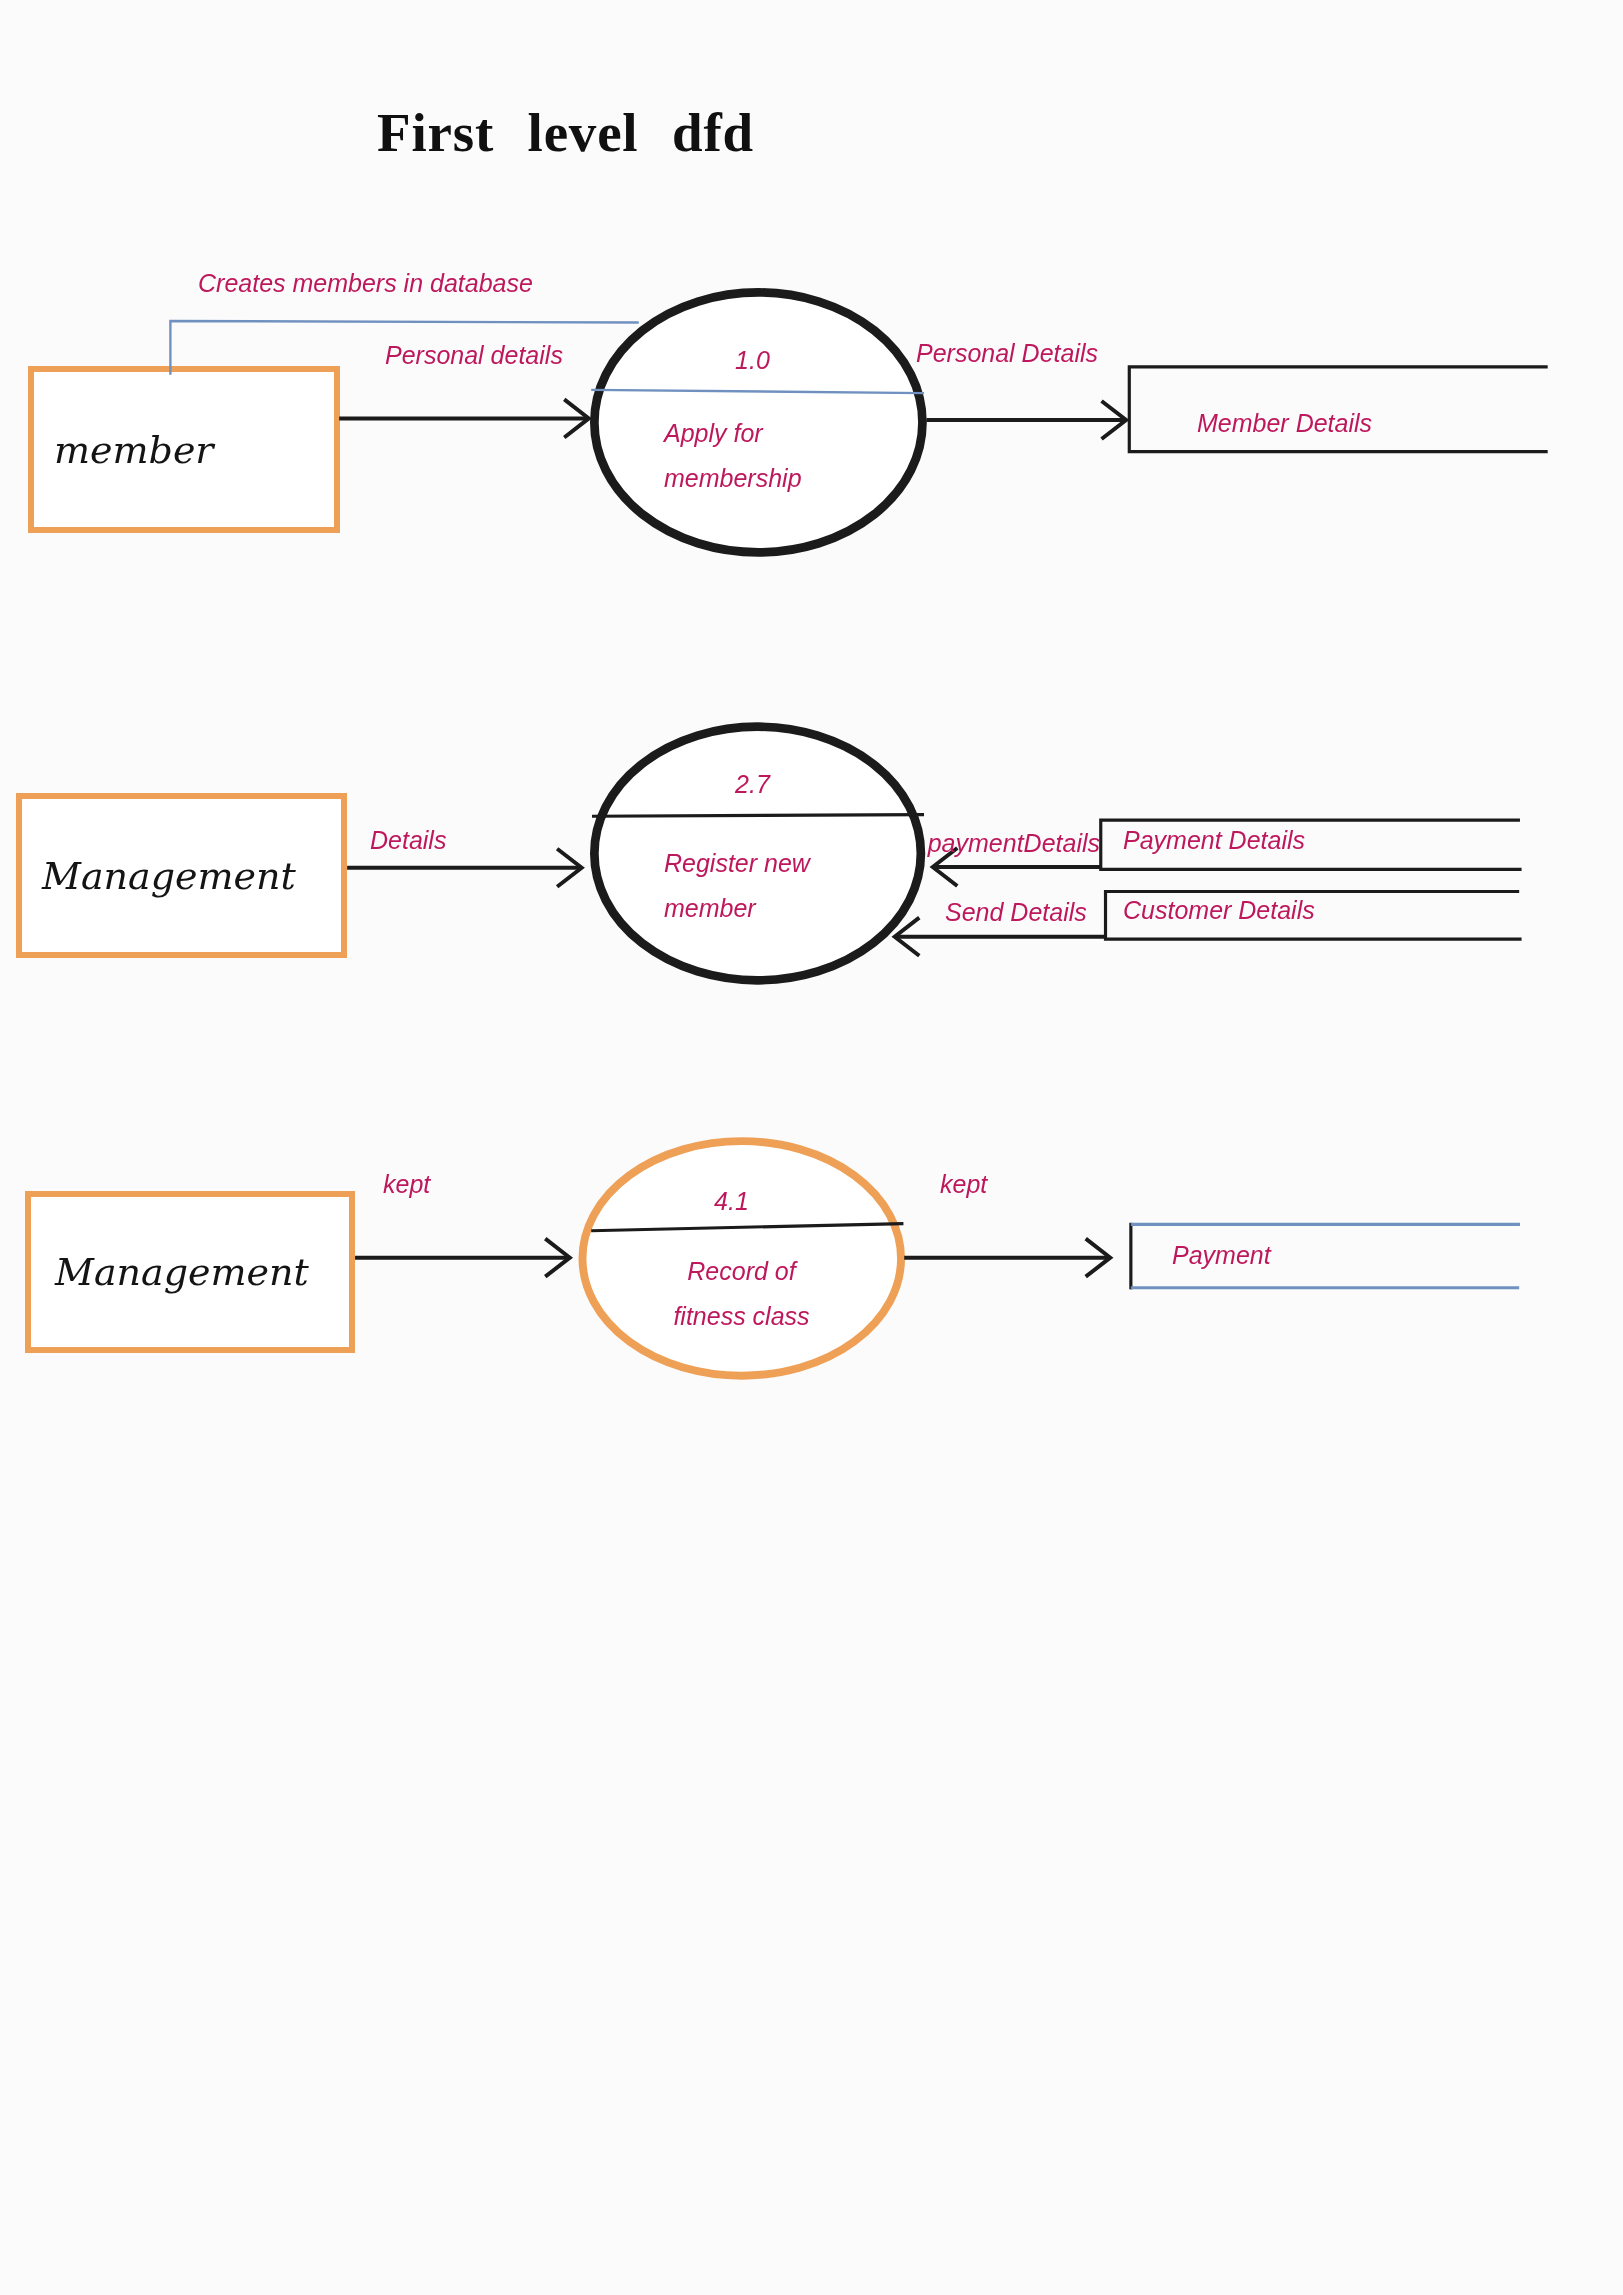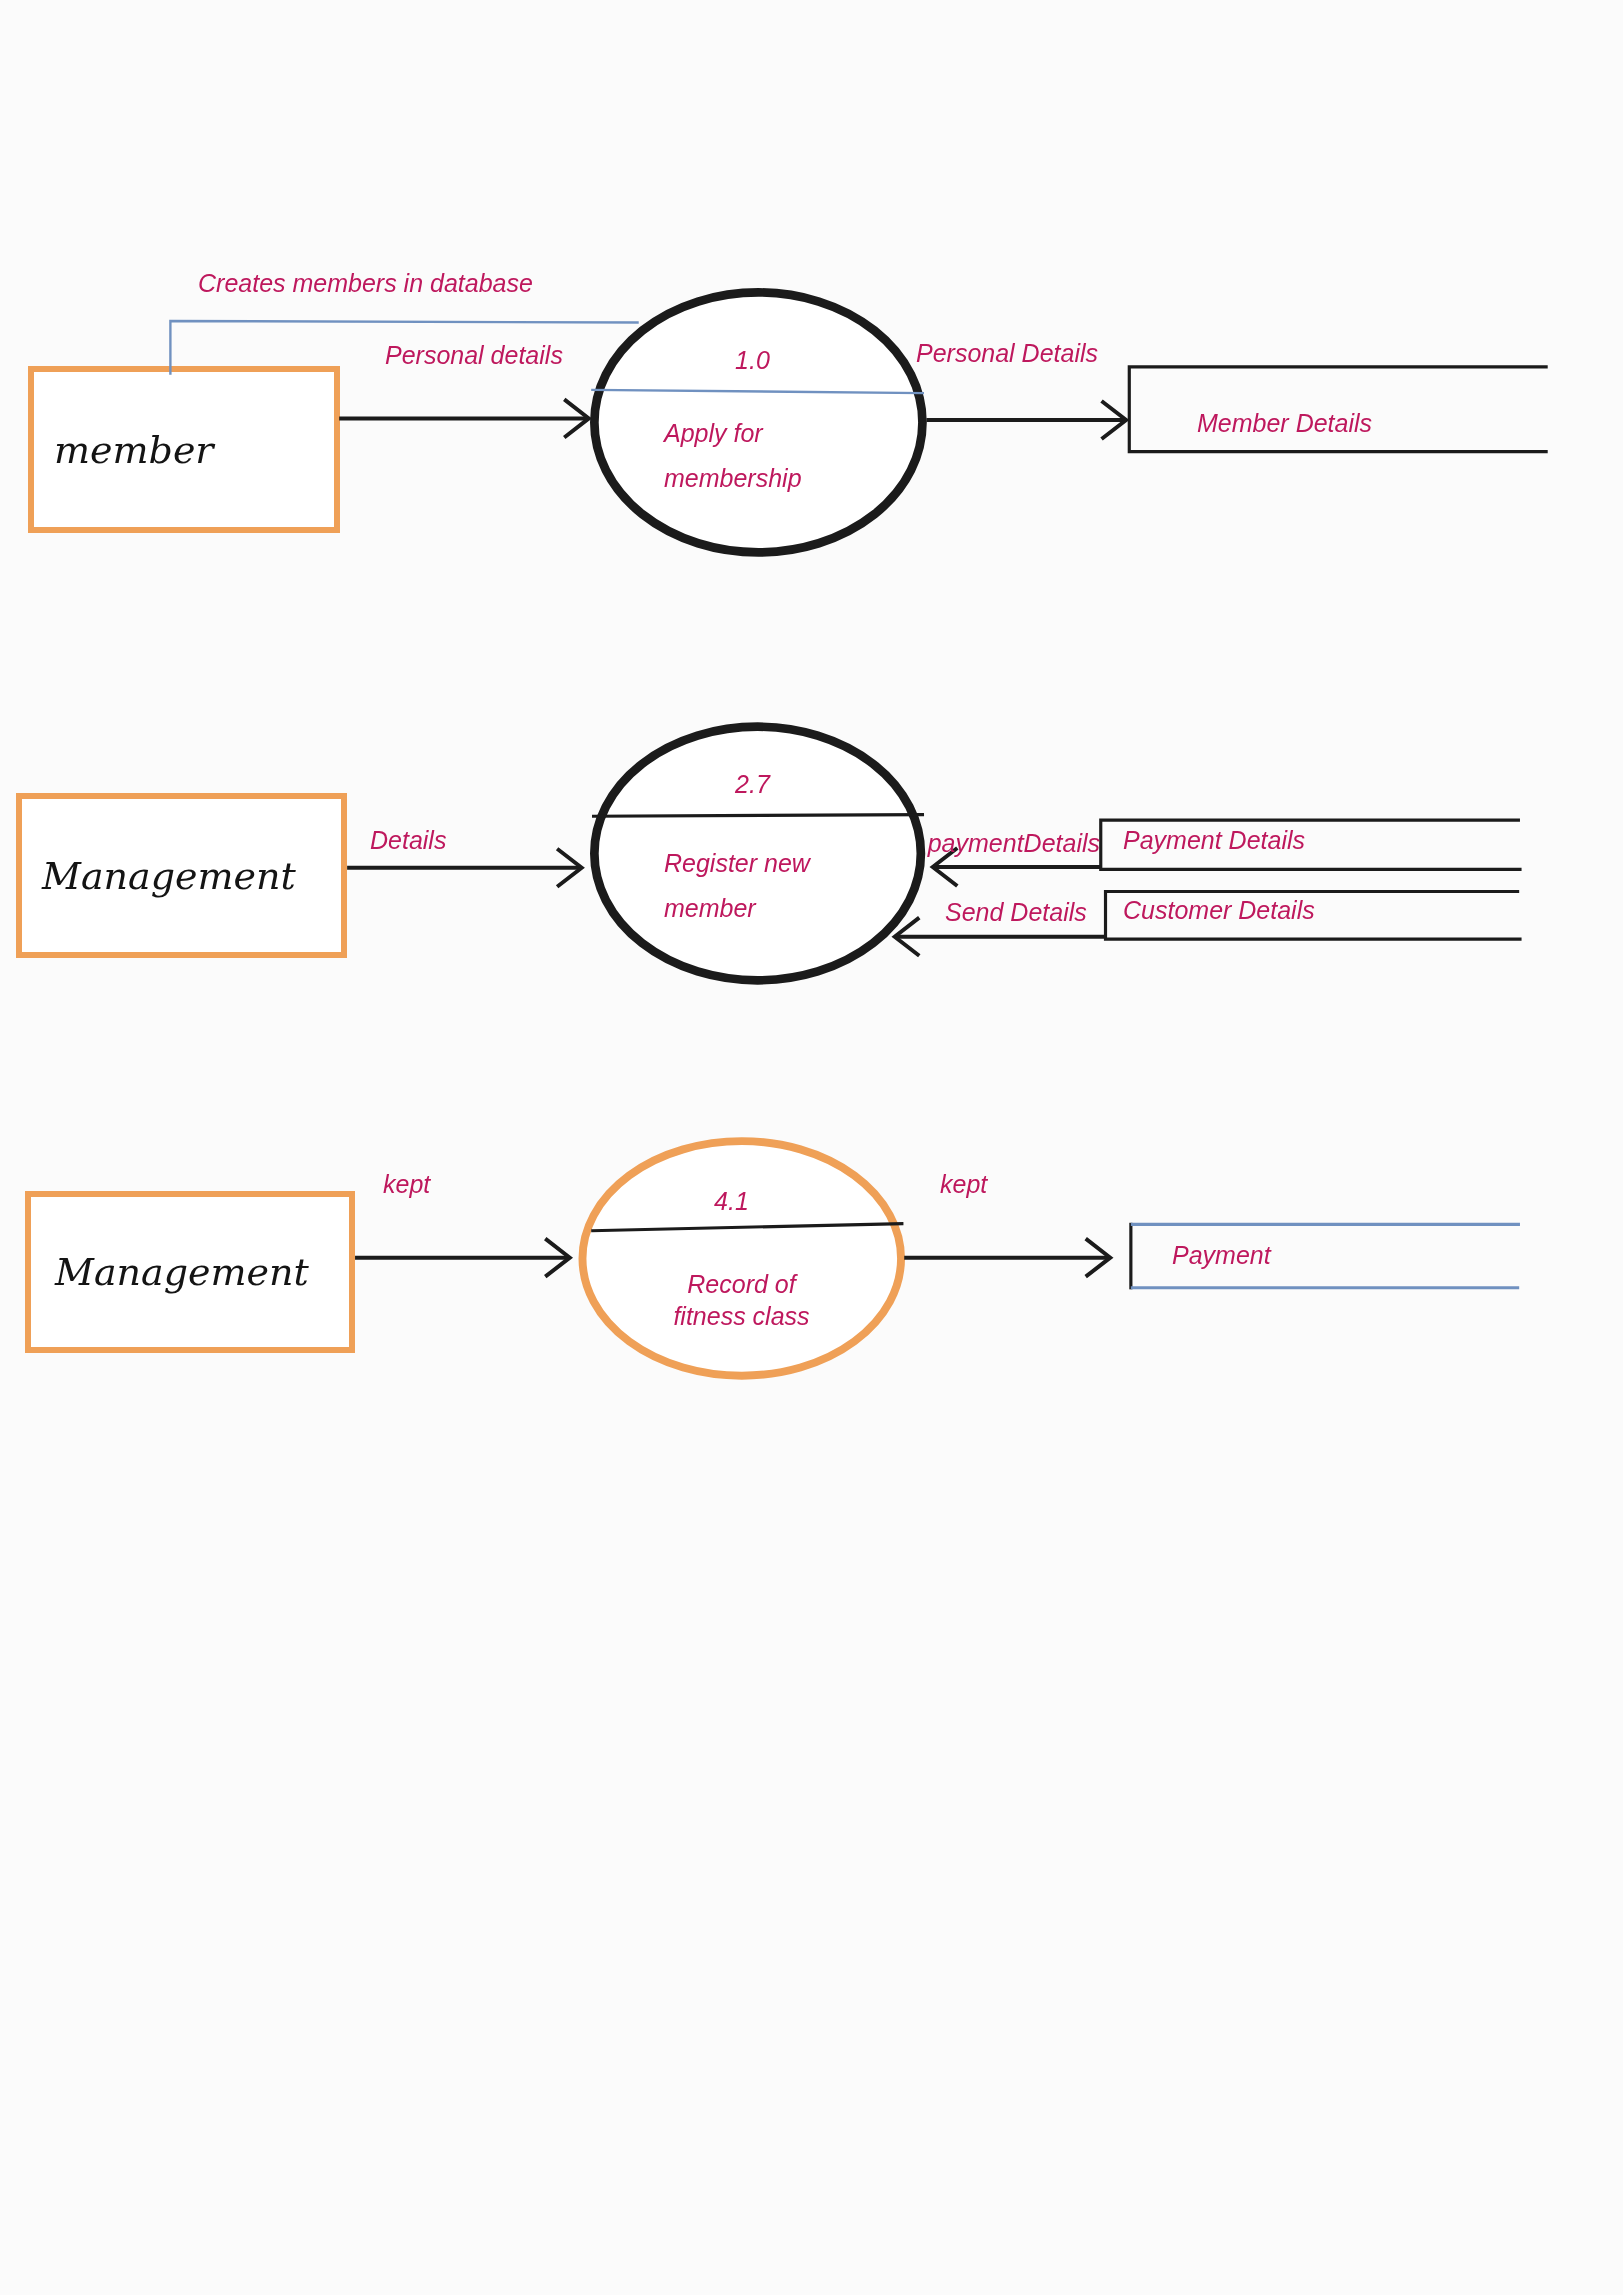--- a/index.html
+++ b/index.html
@@ -105,20 +105,21 @@
     <path class="arrow" d="M1370,1563 L1401,1587 L1370,1611"></path>
 
     <path class="storeline" d="M1953,463 L1425,463 L1425,570 L1953,570"></path>
     <path class="storeline" d="M1918,1035 L1389,1035 L1389,1097 L1920,1097"></path>
     <path class="storeline" d="M1917,1125 L1395,1125 L1395,1185 L1920,1185"></path>
     <path class="storeline" d="M1427,1543 L1427,1627"></path>
     <path class="storeline-blue" d="M1427,1545 L1918,1545"></path>
     <path class="storeline-blue" d="M1427,1625 L1917,1625"></path>
   </svg>
 
+  <div class="title" style="left:377px;top:101px;">First level dfd</div>
 
   <div class="lbl" style="left:198px;top:269px;">Creates members in database</div>
   <div class="lbl" style="left:385px;top:341px;">Personal details</div>
   <div class="lbl center" style="left:709px;top:346px;width:87px;">1.0</div>
   <div class="lbl" style="left:664px;top:419px;">Apply for</div>
   <div class="lbl" style="left:664px;top:464px;">membership</div>
   <div class="lbl" style="left:916px;top:339px;">Personal Details</div>
   <div class="lbl" style="left:1197px;top:409px;">Member Details</div>
 
   <div class="lbl" style="left:370px;top:826px;">Details</div>
@@ -127,19 +128,19 @@
   <div class="lbl" style="left:664px;top:894px;">member</div>
   <div class="lbl right" style="left:872px;top:829px;width:228px;">
     <span>payment</span><span class="small">Details</span>
   </div>
   <div class="lbl" style="left:1123px;top:826px;">Payment Details</div>
   <div class="lbl" style="left:945px;top:898px;">Send Details</div>
   <div class="lbl" style="left:1123px;top:896px;">Customer Details</div>
 
   <div class="lbl" style="left:383px;top:1170px;">kept</div>
   <div class="lbl center" style="left:688px;top:1187px;width:87px;">4.1</div>
-  <div class="lbl center" style="left:662px;top:1257px;width:159px;margin-top:13px;">Record of</div>
+  <div class="lbl center" style="left:662px;top:1257px;width:159px;">Record of</div>
   <div class="lbl center" style="left:662px;top:1302px;width:159px;">fitness class</div>
   <div class="lbl" style="left:940px;top:1170px;">kept</div>
   <div class="lbl" style="left:1172px;top:1241px;">Payment</div>
 
 </div>
 
 
 </body></html>

